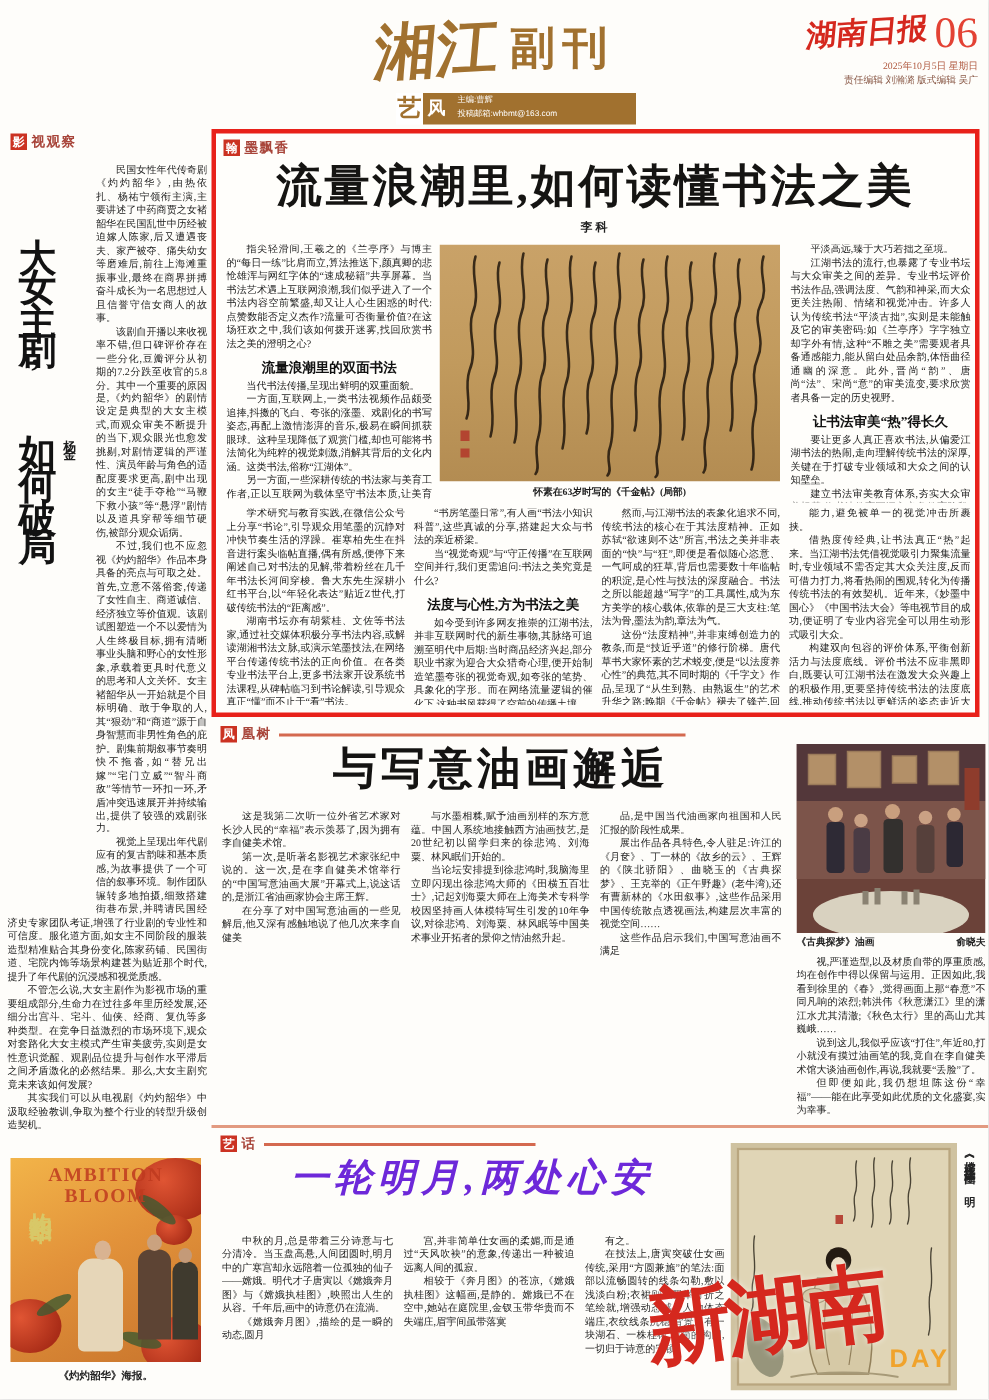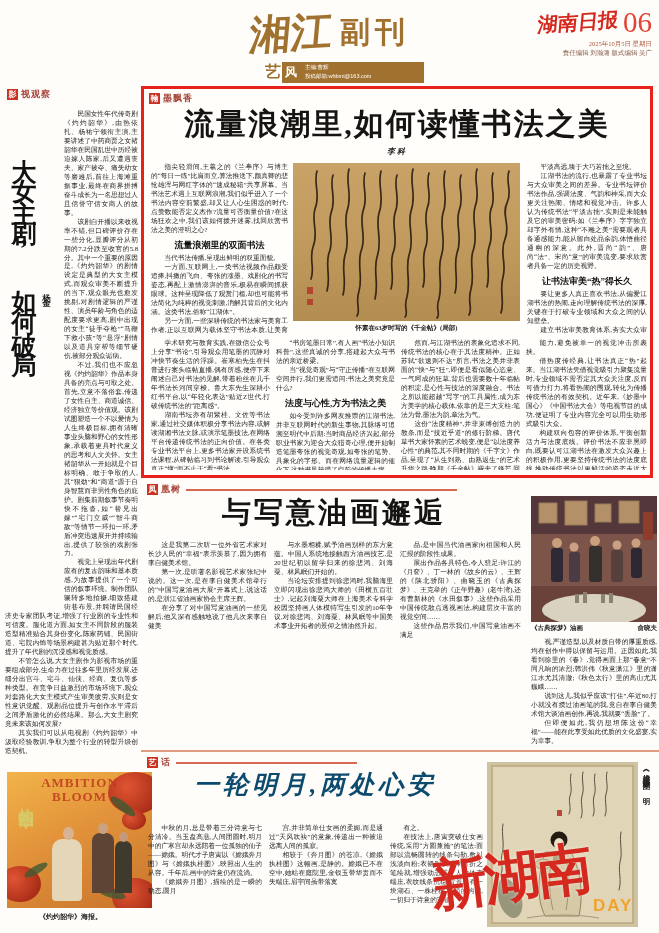--- a/index.html
+++ b/index.html
@@ -49,21 +49,21 @@
   .left-col { position:absolute; left:5px; top:88px; width:133px; height:845px; }
   .left-col > .label { position:absolute; top:0; left:2px; }
   .left-body { position:absolute; top:22px; left:0; width:133px; height:658px;
                overflow:hidden; font-size:6.7px; line-height:1.34; color:#1c1c1c;
                text-align:justify; }
   .vtitle { float:left; width:52px; height:462px; margin:28px 5px 4px 2px;
             writing-mode:vertical-lr; text-orientation:upright; }
   .vt-main { font-size:25px; font-weight:bold; letter-spacing:21px; color:#121212; }
   .vt-author { display:block; position:relative; top:148px; font-size:8.5px;
                letter-spacing:5px; font-weight:bold; }
-  .poster { position:absolute; left:2px; top:684px; width:145px; height:136px;
+  .poster { position:absolute; left:2px; top:684px; width:127px; height:136px;
             overflow:hidden; background:linear-gradient(155deg,#f2b449 0%,#e2923a 45%,#c8742c 100%); }
   .fl { position:absolute; border-radius:50%;
         background:radial-gradient(circle at 35% 35%, #e05533, #a92c17 75%); }
   .fl1 { right:-10px; top:0; width:54px; height:42px; }
   .fl2 { right:6px; top:38px; width:24px; height:20px; }
   .fl3 { left:-8px; bottom:6px; width:42px; height:36px; }
   .fl4 { right:-6px; bottom:-8px; width:46px; height:38px; }
   .leaf { position:absolute; background:#3f5a31; border-radius:50%; opacity:.8; }
   .lf1 { right:14px; top:30px; width:30px; height:9px; transform:rotate(38deg); }
   .lf2 { left:16px; bottom:34px; width:26px; height:8px; transform:rotate(-30deg); }
@@ -87,21 +87,21 @@
            border-radius:7px 7px 0 0; }
   .poster-caption { position:absolute; top:824px; left:0; width:131px;
                     text-align:center; font-size:7px; font-weight:bold; color:#222;font-family:Liberation Serif, serif; }
 
   
   .main-box { position:absolute; left:141px; top:86px; width:512px; height:392px;
               border:3px solid #e8211a; background:#fffefb; }
   .mb-label { position:absolute; top:3px; left:5px; }
   .mb-headline { position:absolute; top:15px; left:0; width:100%; text-align:center;
                  font-size:30px; font-weight:bold; letter-spacing:2px; color:#151412; }
-  .mb-byline { position:absolute; top:57px; left:0; width:100%;font-style:italic; }
+  .mb-byline { position:absolute; top:57px; left:0; width:100%; }
   .c-a  { left:7px;   top:74px;  width:137px; height:170px; }
   .c-tr { left:383px; top:74px;  width:120px; height:172px; }
   .c-b  { left:7px;   top:250px; width:119px; height:131px; }
   .c-c  { left:132px; top:250px; width:119px; height:131px; }
   .c-d  { left:257px; top:250px; width:119px; height:131px; }
   .c-e  { left:382px; top:250px; width:121px; height:131px; }
   .mb-figure { position:absolute; left:149px; top:74px; width:227px; height:158px; }
   .mb-caption { position:absolute; left:149px; top:235px; width:227px;
                 text-align:center; }
 
@@ -119,21 +119,21 @@
                  justify-content:space-between; }
   .c-mr { left:390px; top:155px; width:126px; height:108px; }
 
   
   .bottom-area { position:absolute; left:141px; top:750px; width:518px; height:183px; }
   .b-divider { position:absolute; top:0; left:0; width:518px; height:2px;
                background:#e29a80; }
   .b-label { position:absolute; top:6px; left:6px; width:210px; }
   .b-headline { position:absolute; top:18px; left:6px; width:336px; text-align:center;
                 font-size:25px; font-weight:bold; font-style:italic; letter-spacing:4px;
-                color:#0c4a6e; }
+                color:#6d28d9; }
   .b-byline { position:absolute; top:55px; left:6px; width:336px; }
   .c-b1 { left:7px;   top:74px; width:114px; height:106px; }
   .c-b2 { left:128px; top:74px; width:114px; height:106px; }
   .c-b3 { left:249px; top:74px; width:93px;  height:106px; }
   .b-figure { position:absolute; left:346px; top:12px; width:151px; height:165px; }
   .b-vcaption { position:absolute; left:500px; top:16px; writing-mode:vertical-rl;
                 text-orientation:upright; font-size:7.5px; font-weight:bold;
                 letter-spacing:2px; color:#222; }
   .b-logo { position:absolute; left:290px; top:90px; font-size:56px; font-weight:bold;
             color:#d5281e; transform:rotate(-7deg); letter-spacing:-3px; z-index:5;

